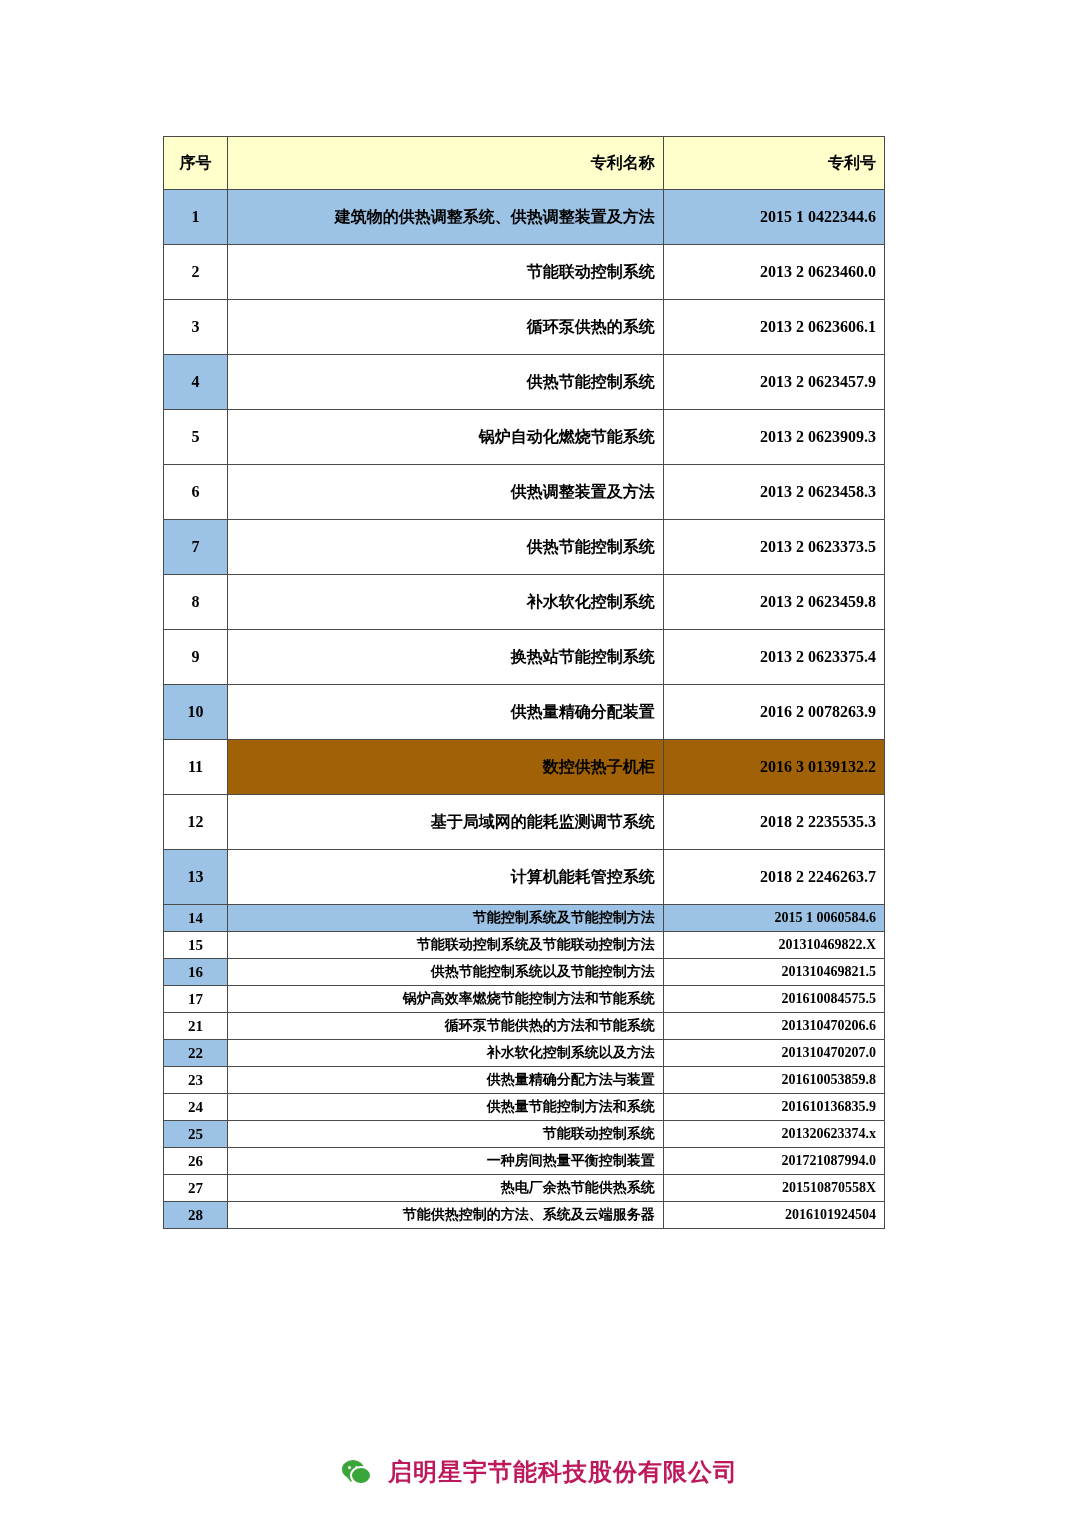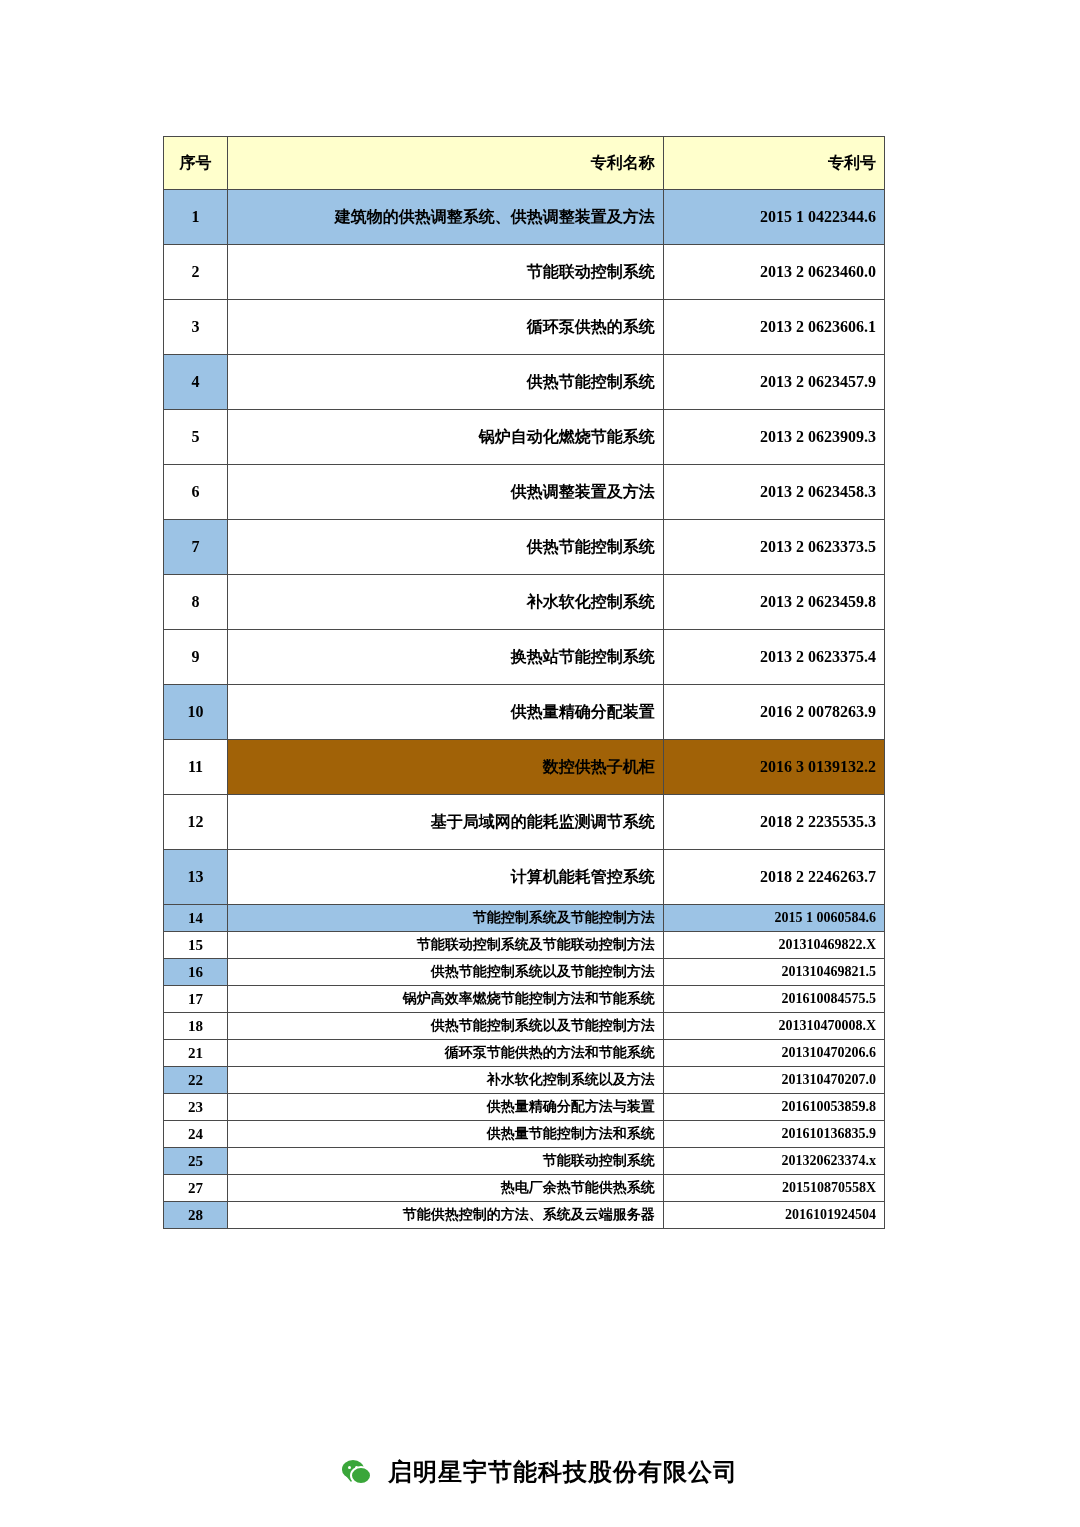--- a/index.html
+++ b/index.html
@@ -105,21 +105,21 @@
     position: absolute;
     width: 3px; height: 3px;
     background: #ffffff;
     border-radius: 50%;
   }
   .wechat-icon .d1 { left: 6px; top: 6px; }
   .wechat-icon .d2 { left: 13px; top: 6px; }
   .footer-text {
     font-size: 24px;
     font-weight: bold;
-    color: #000000;
+    color: #be185d;
     font-family: "Liberation Serif", "DejaVu Serif", serif;
     letter-spacing: 1px;
     margin-left: 6px;
   }
 </style>
 </head>
 <body>
 
 <div class="page">
 
@@ -214,25 +214,20 @@
           <td class="no-cell bg-blue">16</td>
           <td class="name-cell bg-white">供热节能控制系统以及节能控制方法</td>
           <td class="num-cell bg-white">201310469821.5</td>
         </tr>
         <tr class="short">
           <td class="no-cell bg-white">17</td>
           <td class="name-cell bg-white">锅炉高效率燃烧节能控制方法和节能系统</td>
           <td class="num-cell bg-white">201610084575.5</td>
         </tr>
         <tr class="short">
-          <td class="no-cell bg-white">18</td>
-          <td class="name-cell bg-white">供热节能控制系统以及节能控制方法</td>
-          <td class="num-cell bg-white">201310470008.X</td>
-        </tr>
-        <tr class="short">
           <td class="no-cell bg-white">21</td>
           <td class="name-cell bg-white">循环泵节能供热的方法和节能系统</td>
           <td class="num-cell bg-white">201310470206.6</td>
         </tr>
         <tr class="short">
           <td class="no-cell bg-blue">22</td>
           <td class="name-cell bg-white">补水软化控制系统以及方法</td>
           <td class="num-cell bg-white">201310470207.0</td>
         </tr>
         <tr class="short">
@@ -242,20 +237,25 @@
         </tr>
         <tr class="short">
           <td class="no-cell bg-white">24</td>
           <td class="name-cell bg-white">供热量节能控制方法和系统</td>
           <td class="num-cell bg-white">201610136835.9</td>
         </tr>
         <tr class="short">
           <td class="no-cell bg-blue">25</td>
           <td class="name-cell bg-white">节能联动控制系统</td>
           <td class="num-cell bg-white">201320623374.x</td>
+        </tr>
+        <tr class="short">
+          <td class="no-cell bg-white">26</td>
+          <td class="name-cell bg-white">一种房间热量平衡控制装置</td>
+          <td class="num-cell bg-white">201721087994.0</td>
         </tr>
         <tr class="short">
           <td class="no-cell bg-white">27</td>
           <td class="name-cell bg-white">热电厂余热节能供热系统</td>
           <td class="num-cell bg-white">201510870558X</td>
         </tr>
         <tr class="short">
           <td class="no-cell bg-blue">28</td>
           <td class="name-cell bg-white">节能供热控制的方法、系统及云端服务器</td>
           <td class="num-cell bg-white">2016101924504</td>

